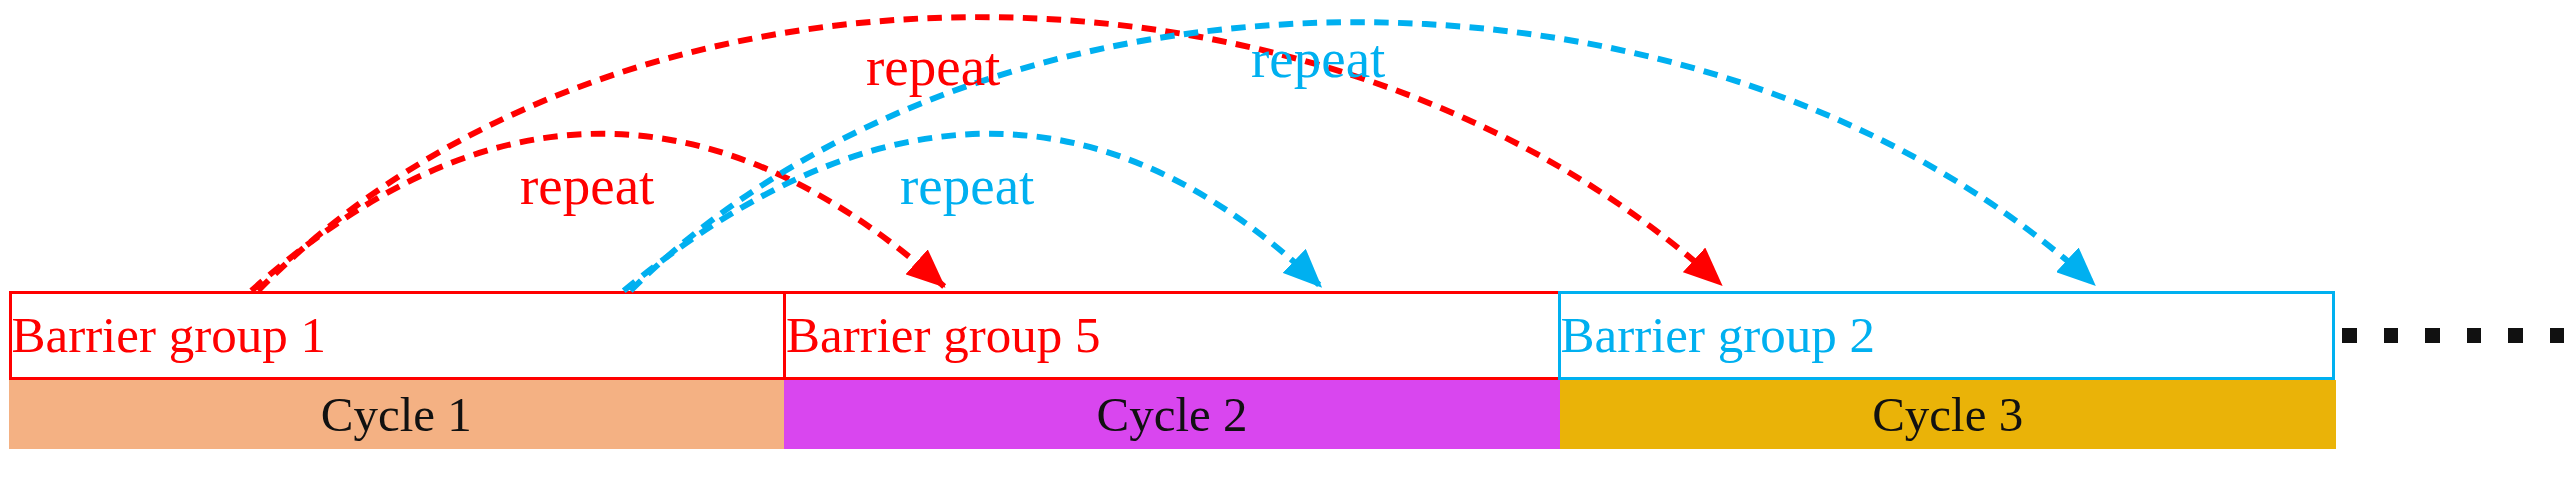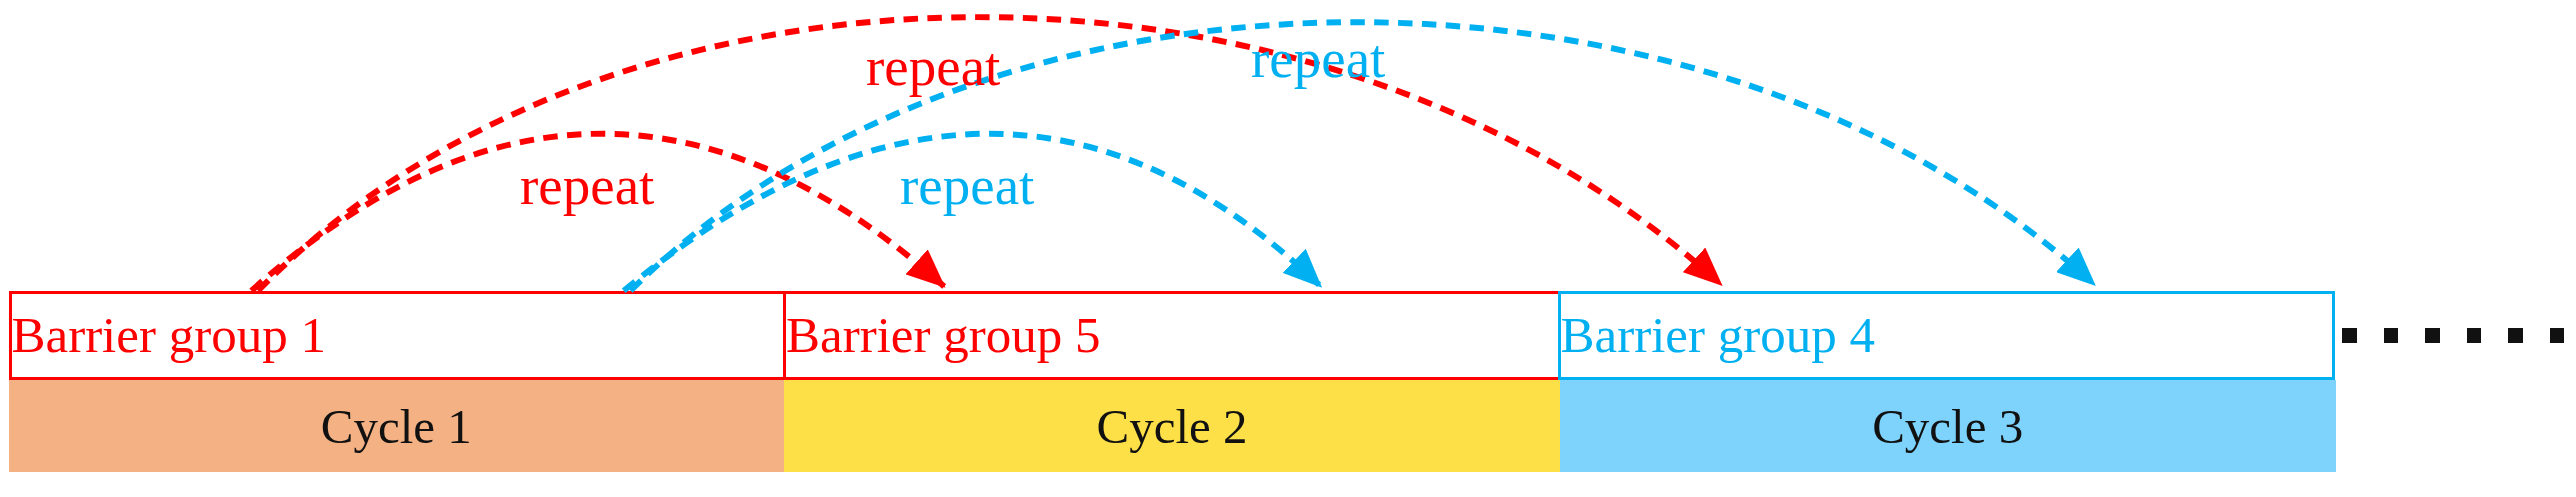--- a/index.html
+++ b/index.html
@@ -30,21 +30,21 @@
     border:3.4px solid;
     font-size:51px;
     line-height:1;
     white-space:nowrap;
   }
   .bbox + .bbox{margin-left:-3.4px;}
   .bbox.red{border-color:var(--red);color:var(--red);}
   .bbox.cyan{border-color:var(--cyan);color:var(--cyan);z-index:1;}
   .cycles-row{
     position:absolute;left:8.5px;top:380px;
-    width:2327px;height:92px;
+    width:2327px;height:69px;
     display:flex;
   }
   .cycle{
     flex:1 1 0;
     display:flex;align-items:center;justify-content:center;
     color:var(--black);
     font-size:49px;line-height:1;
     white-space:nowrap;
   }
   
@@ -81,32 +81,32 @@
 <div class="canvas">
 
   <div class="groups-row">
     <div class="bbox red">
       <span>Barrier group 1</span>
     </div>
     <div class="bbox red">
       <span>Barrier group 5</span>
     </div>
     <div class="bbox cyan">
-      <span>Barrier group 4</span>
+      <span>Barrier group 2</span>
     </div>
   </div>
 
   <div class="cycles-row">
     <div class="cycle" style="background: rgb(244, 177, 131);">
       <span>Cycle 1</span>
     </div>
-    <div class="cycle" style="background: #fde047;">
+    <div class="cycle" style="background: #d946ef;">
       <span>Cycle 2</span>
     </div>
-    <div class="cycle" style="background: #7dd3fc; align-items: center;">
+    <div class="cycle" style="background: #eab308; align-items: center;">
       <span>Cycle 3</span>
     </div>
   </div>
 
   <svg class="arcs" viewBox="0 0 3023 584" xmlns="http://www.w3.org/2000/svg">
     <defs>
       <marker id="arrow-red" markerUnits="strokeWidth" markerWidth="7" markerHeight="5.6" refX="6.2" refY="2.8" orient="auto">
         <path d="M0,0 L6.5,2.8 L0,5.6 z" fill="#FF0000"></path>
       </marker>
       <marker id="arrow-cyan" markerUnits="strokeWidth" markerWidth="7" markerHeight="5.6" refX="6.2" refY="2.8" orient="auto">

